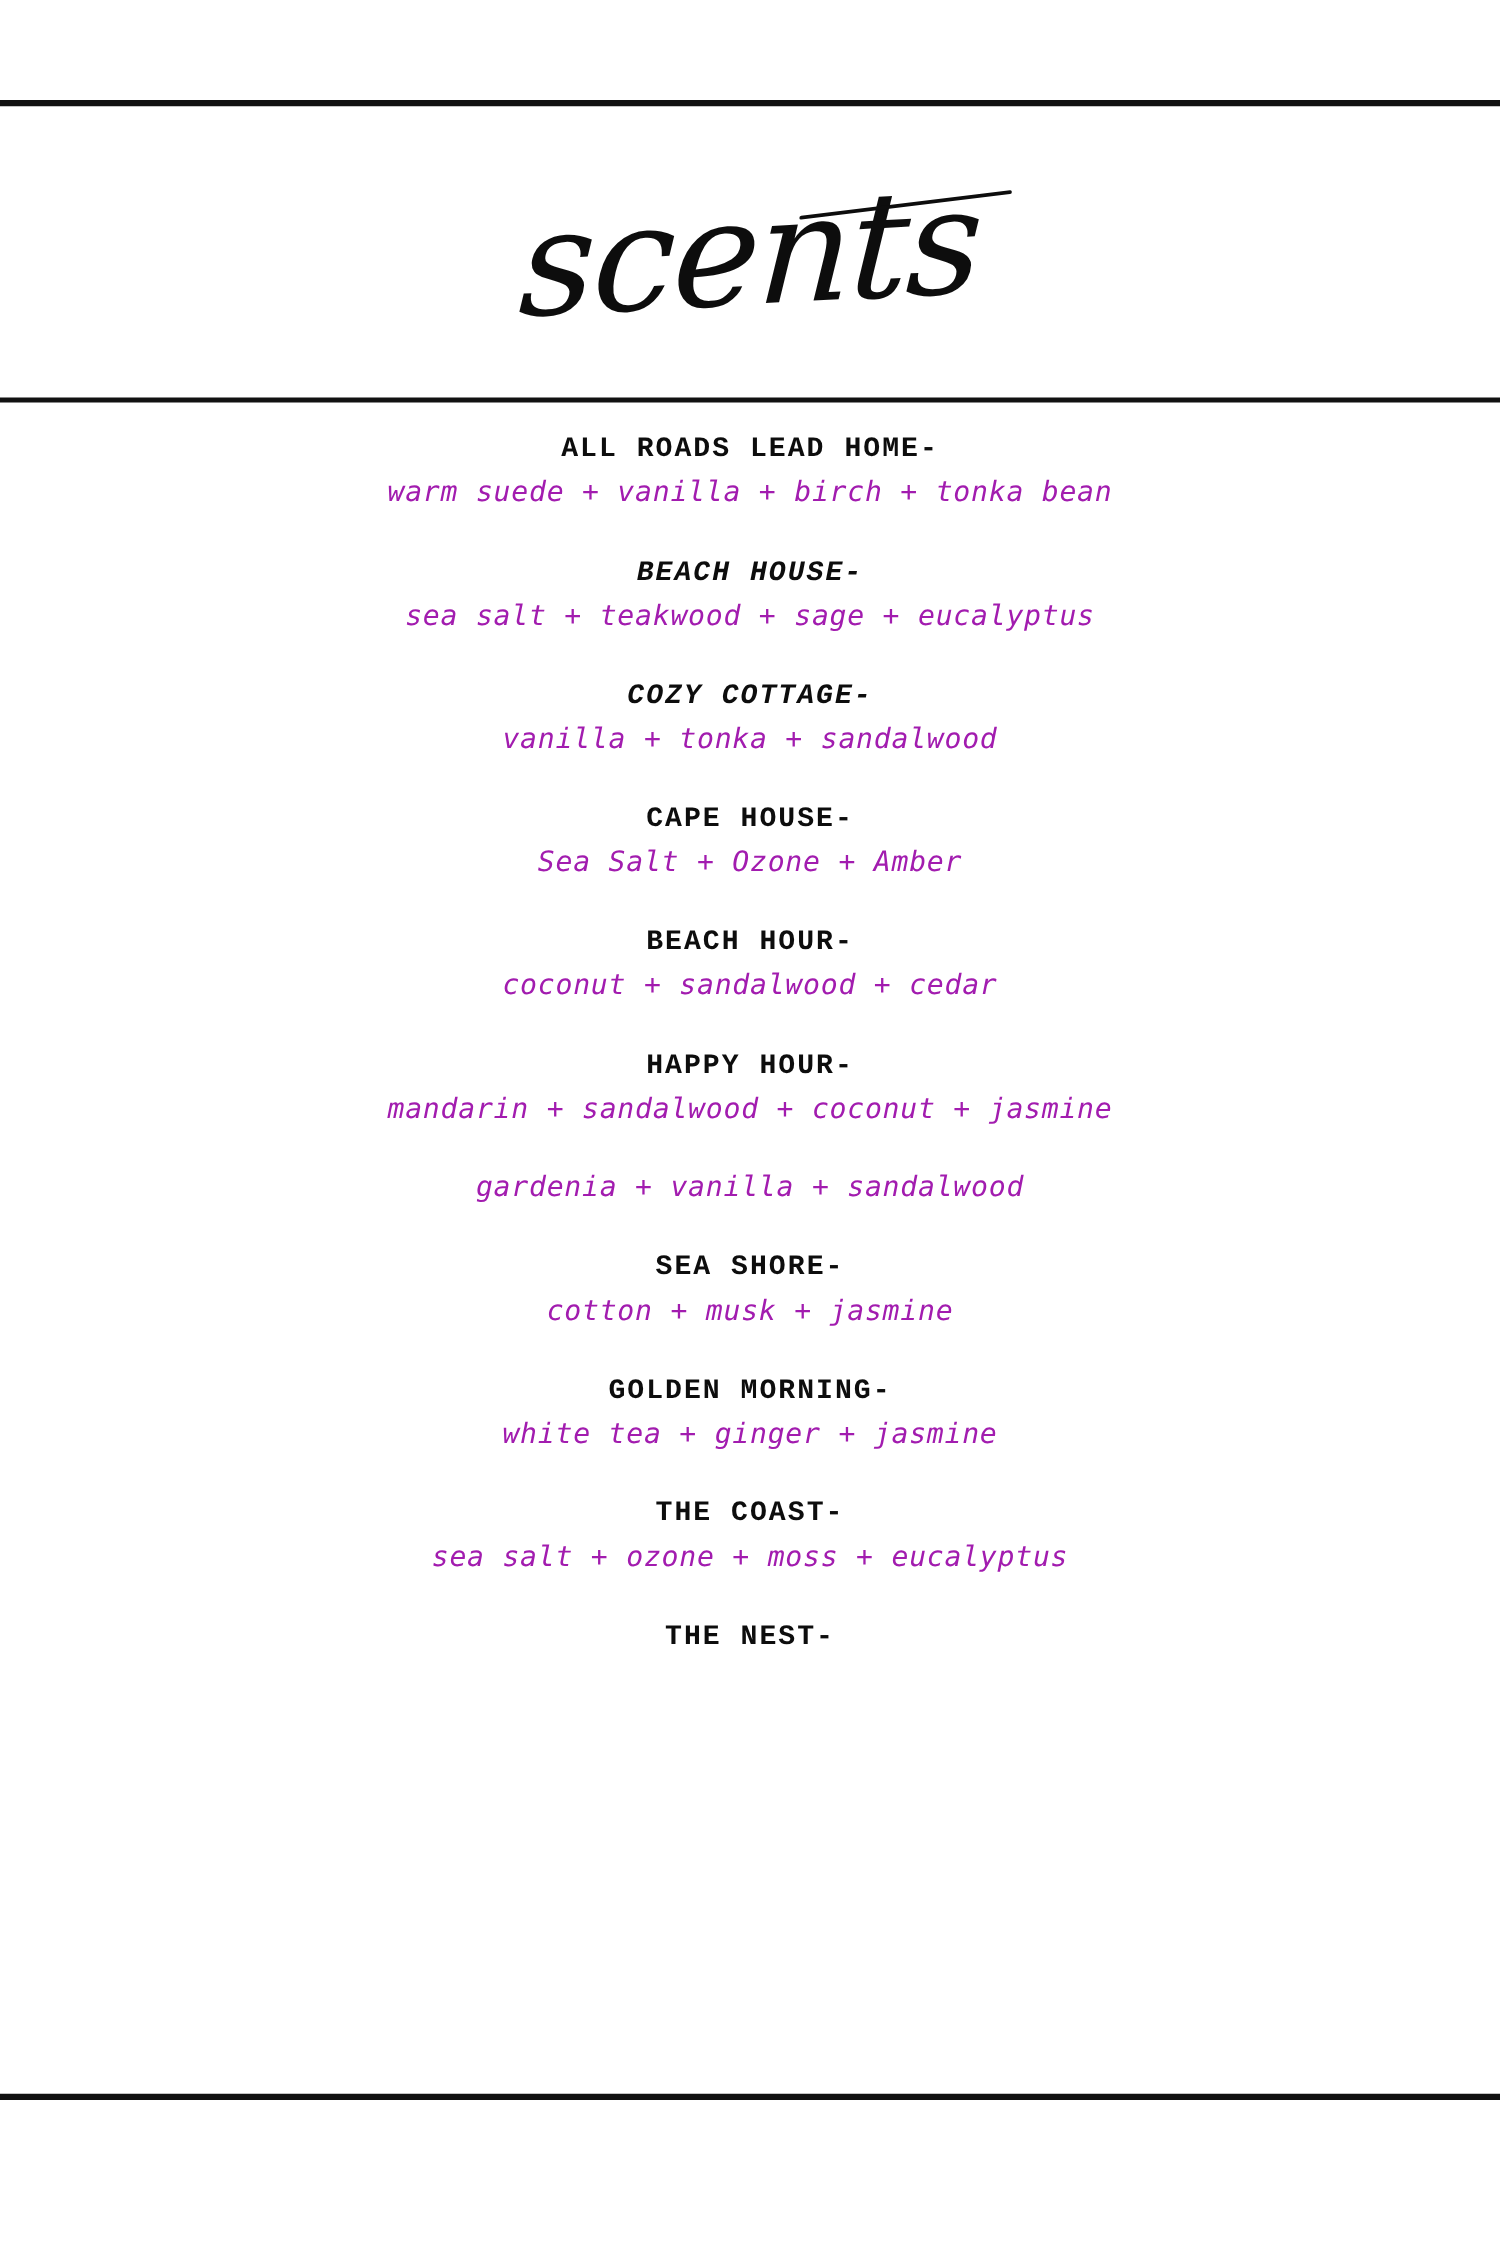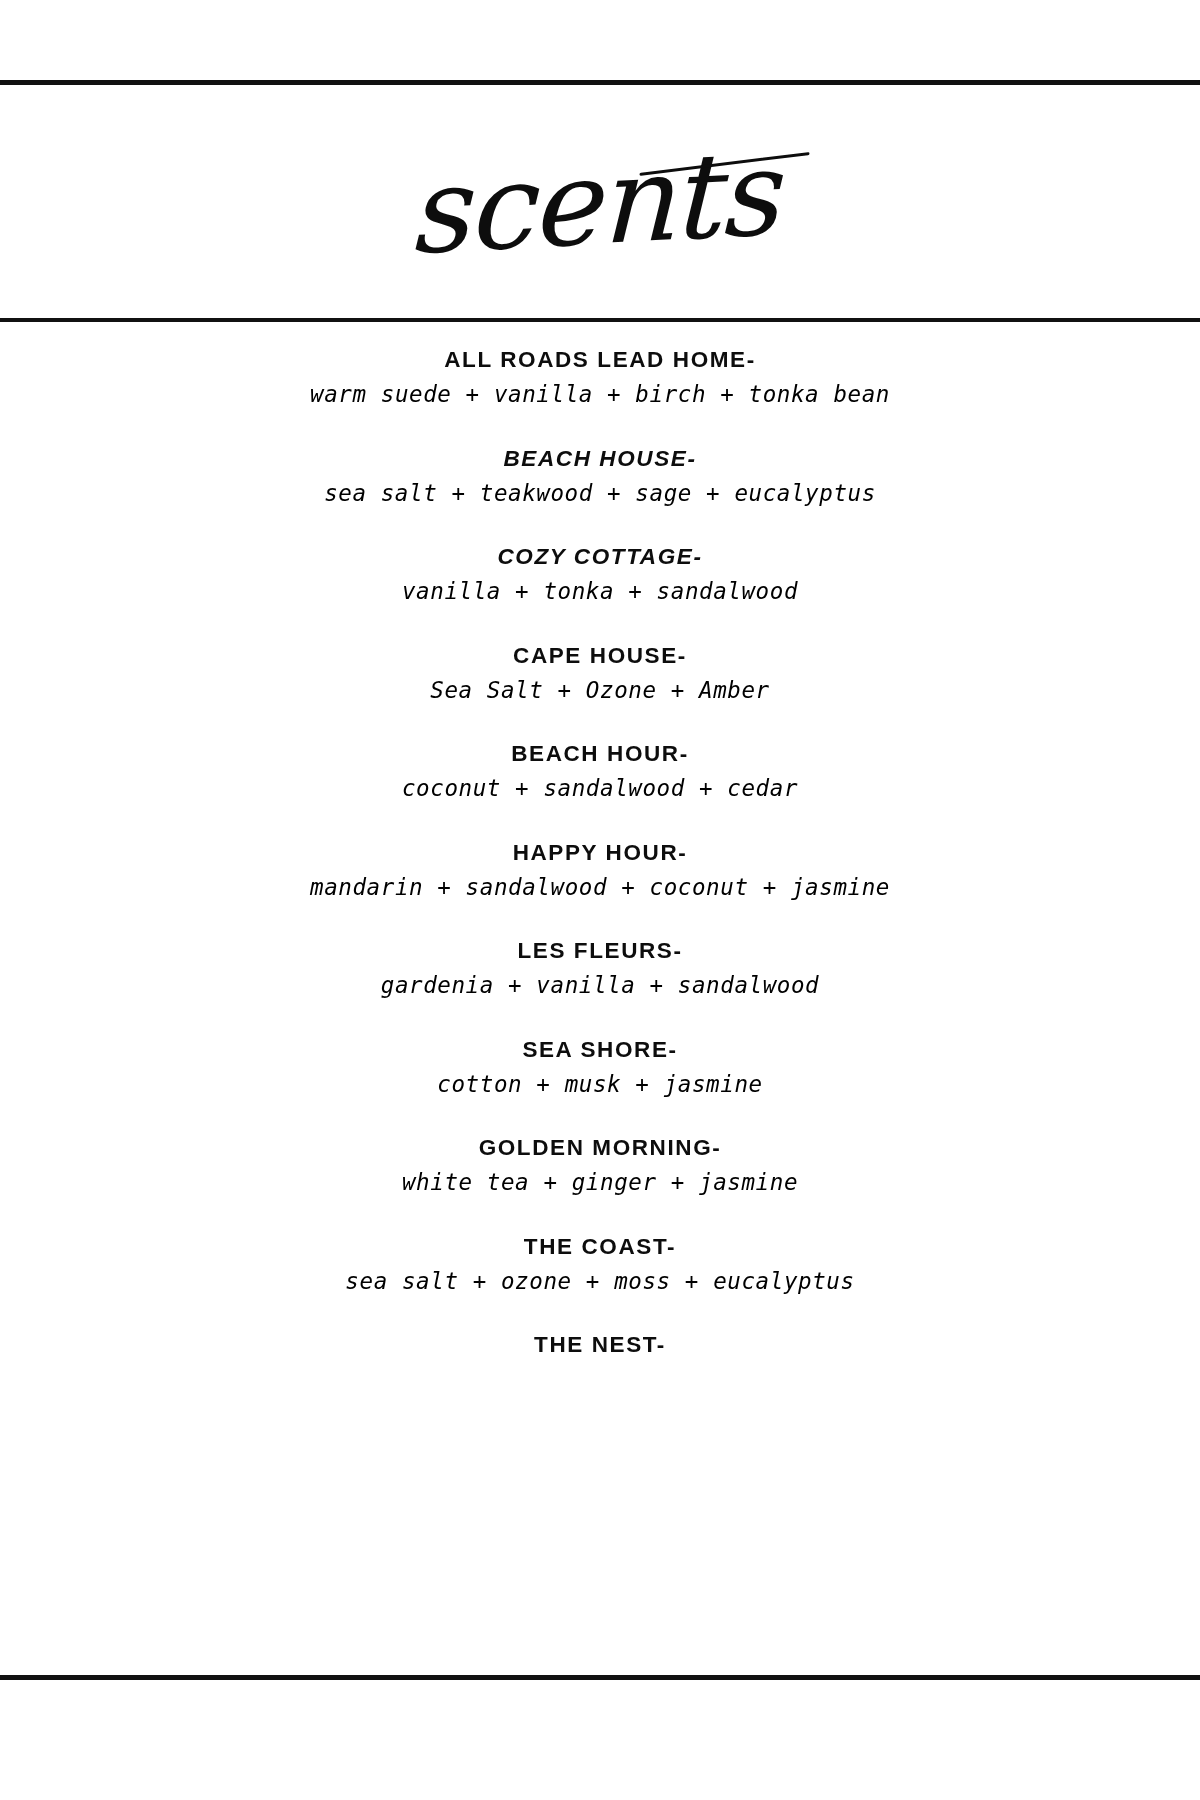--- a/index.html
+++ b/index.html
@@ -88,37 +88,37 @@
     box-sizing: border-box;
   }
   .scent {
     text-align: center;
     margin-bottom: 34px;
   }
   .scent:last-child {
     margin-bottom: 0;
   }
   .scent-name {
-    font-family: Liberation Sans, sans-serif;
+    font-family: Liberation Mono, monospace;
     font-weight: bold;
     font-size: 22.5px;
     letter-spacing: 1.6px;
     color: #0d0d0d;
     line-height: 1.3;
     margin-bottom: 6px;
   }
   .scent-name.italic {
     font-style: italic;
   }
   .scent-notes {
     font-family: "DejaVu Sans Mono", monospace;
     font-style: italic;
     font-size: 22.5px;
     letter-spacing: 0.6px;
-    color: #000000;
+    color: #a21caf;
     line-height: 1.3;
   }
 </style>
 </head>
 <body>
 
 <div class="page">
 
   <div class="rule rule-top"></div>
 
@@ -154,21 +154,20 @@
       <div class="scent-name">BEACH HOUR-</div>
       <div class="scent-notes">coconut + sandalwood + cedar</div>
     </div>
 
     <div class="scent">
       <div class="scent-name">HAPPY HOUR-</div>
       <div class="scent-notes">mandarin + sandalwood + coconut + jasmine</div>
     </div>
 
     <div class="scent">
-      <div class="scent-name">LES FLEURS-</div>
       <div class="scent-notes">gardenia + vanilla + sandalwood</div>
     </div>
 
 
     <div class="scent">
       <div class="scent-name">SEA SHORE-</div>
       <div class="scent-notes">cotton + musk + jasmine</div>
     </div>
 
     <div class="scent">

